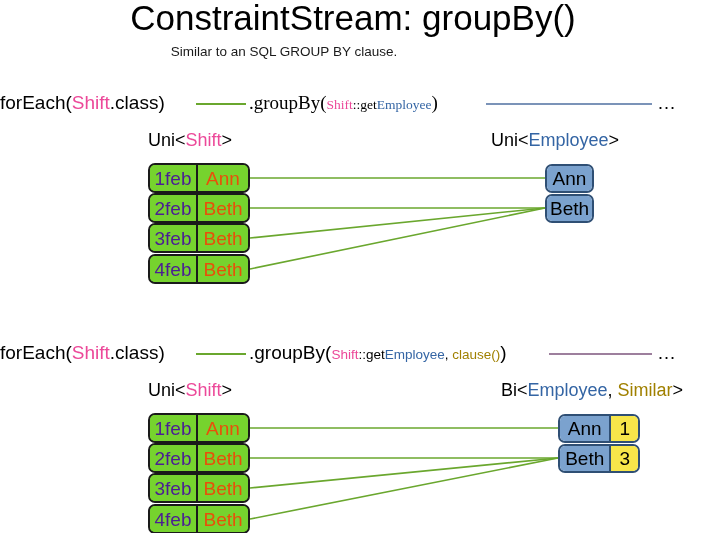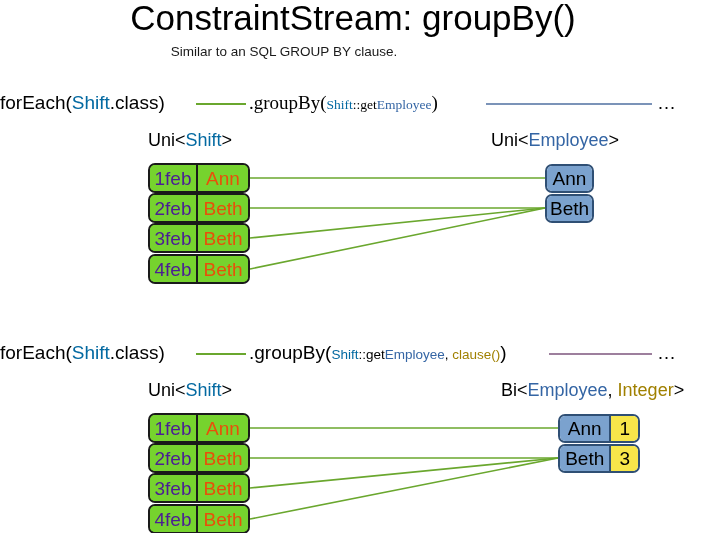--- a/index.html
+++ b/index.html
@@ -45,21 +45,21 @@
   .codeline {
     position: absolute;
     font-size: 19px;
     line-height: 22px;
     white-space: nowrap;
     color: #000;
   }
   .codeline .small {
     font-size: 13.5px;
   }
-  .tok-shift   { color: #0369a1; }
+  .tok-shift   { color: #ec4899; }
   .tok-emp     { color: #3465a4; }
   .tok-count   { color: #a08000; }
   .tok-black   { color: #000000; }
   .ellipsis {
     position: absolute;
     font-size: 19px;
     line-height: 22px;
     color: #000;
   }
 
@@ -208,21 +208,21 @@
 <div class="codeline" style="left:249px; top:342px;">
   <span>.groupBy(</span><span class="small tok-shift">Shift</span><span class="small tok-black">::get</span><span class="small tok-emp">Employee</span><span class="small tok-black">, </span><span class="small tok-count">clause()</span><span>)</span>
 </div>
 <div class="rule purple" style="left:549px; top:353px; width:103px;"></div>
 <div class="ellipsis" style="left:657px; top:342px;">…</div>
 
 <div class="typecap" style="left:148px; top:379px;">
   <span>Uni&lt;</span><span class="tok-shift">Shift</span><span>&gt;</span>
 </div>
 <div class="typecap" style="left:501px; top:379px;">
-  <span>Bi&lt;</span><span class="tok-emp">Employee</span><span>, </span><span class="tok-count">Integer</span><span>&gt;</span>
+  <span>Bi&lt;</span><span class="tok-emp">Employee</span><span>, </span><span class="tok-count">Similar</span><span>&gt;</span>
 </div>
 
 <div class="row-box" style="left:148px; top:413px; width:102px; height:30px;">
   <div class="cell date" style="width:48px; height:100%;">1feb</div>
   <div class="cell name" style="width:50px; height:100%;">Ann</div>
 </div>
 <div class="row-box" style="left:148px; top:443px; width:102px; height:30px;">
   <div class="cell date" style="width:48px; height:100%;">2feb</div>
   <div class="cell name" style="width:50px; height:100%;">Beth</div>
 </div>

